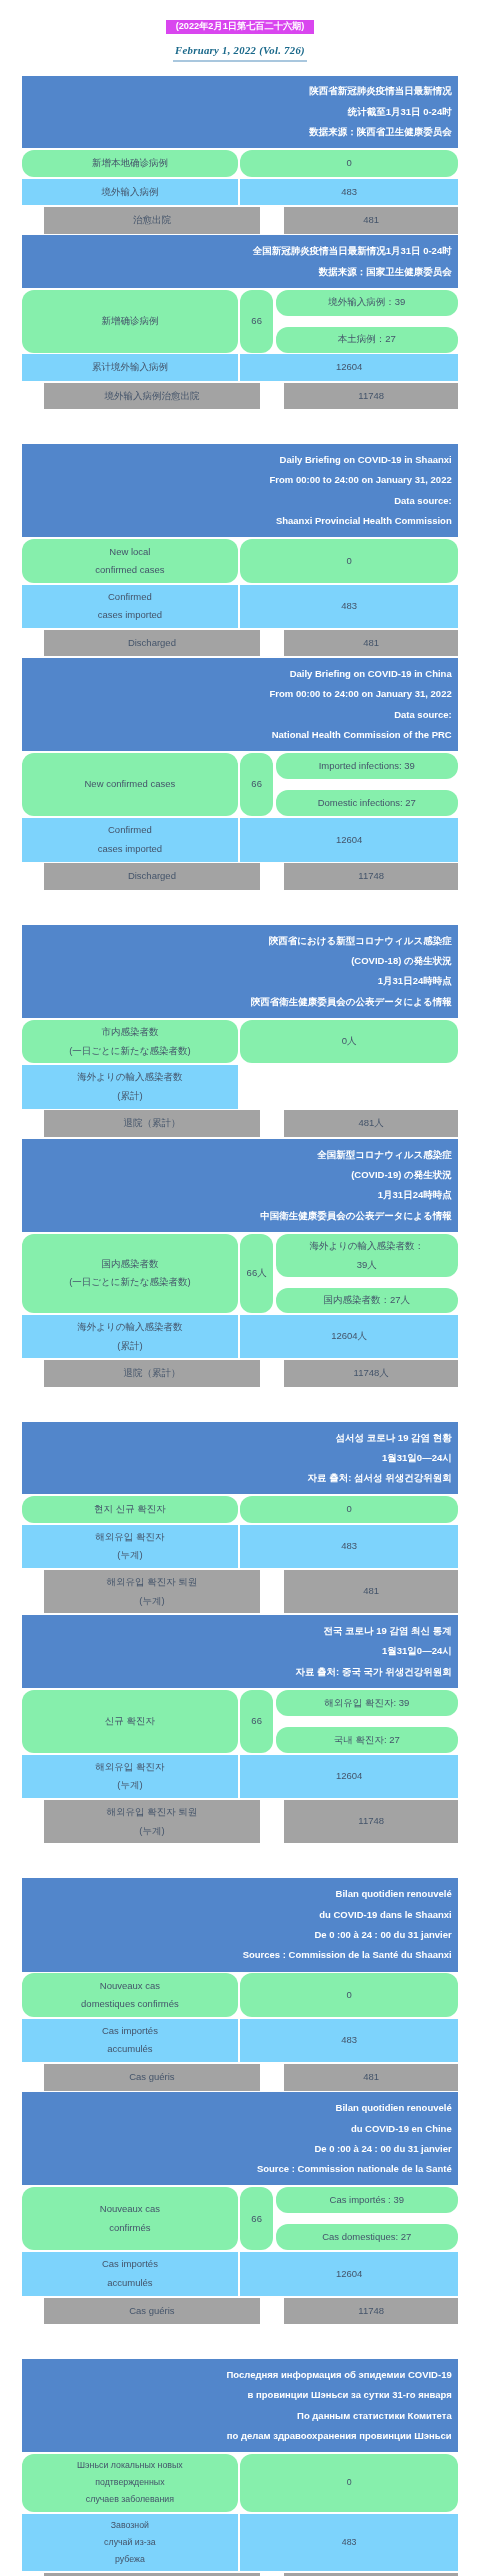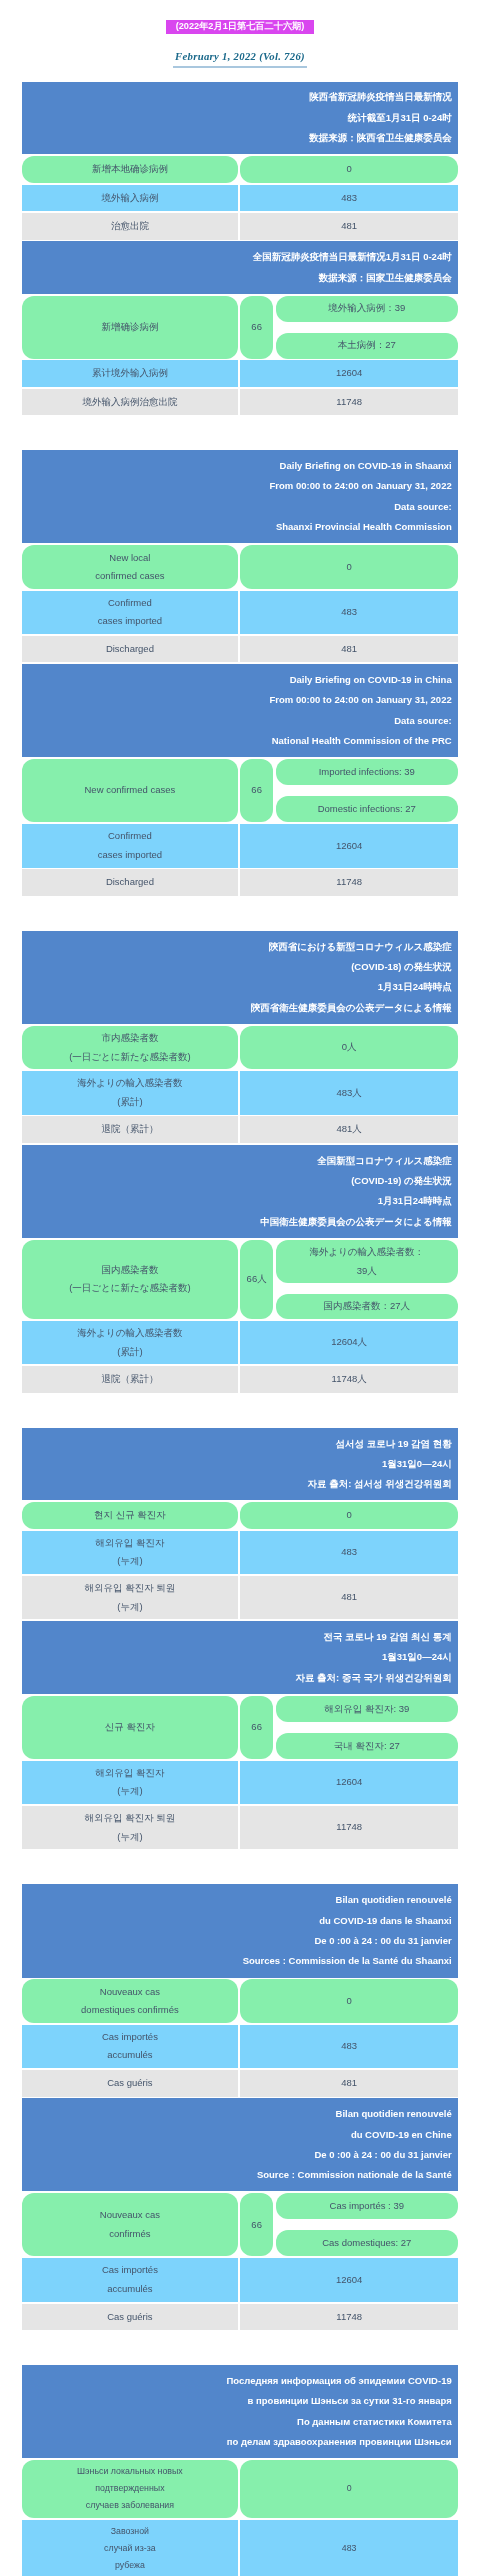--- a/index.html
+++ b/index.html
@@ -16,21 +16,21 @@
   .issue-bar{
     display:inline-block;
     background:#d946ef;
     color:#ffffff;
     font-weight:bold;
     font-size:9.2px;
     line-height:13.3px;
     padding:0.6px 10px;
   }
   .date-line{
-    margin-top:16px;
+    margin-top:10px;
     color:#19688A;
     font-family:"Liberation Serif","DejaVu Serif",serif;
     font-style:italic;
     font-weight:bold;
     font-size:10.7px;
     letter-spacing:0.3px;
   }
   .rule{width:134px;height:1.3px;background:#A9C7DE;margin:4.4px auto 0;}
 
   
@@ -59,21 +59,21 @@
     padding:3.2px 6.3px;
     box-sizing:border-box;
   }
   .lbl{flex:0 0 49.5%;max-width:49.5%;}
   .val{flex:1;}
   .mid{flex:0 0 7.5%;padding:3.2px 1.3px;}
   .subs{flex:1;display:flex;flex-direction:column;gap:11px;}
   .sub{flex:1;}
   .c1 .td{background:#86efac;border-radius:12px;}
   .c2 .td{background:#7dd3fc;}
-  .c3 .td{background:#e5e5e5;}
+  .c3 .td{background:#a3a3a3;margin-left:22px;}
   .lang-ru .td{font-size:8.8px;}
 </style>
 </head>
 <body>
 
 <div class="page">
 
   <div class="masthead">
     <div class="issue-bar">(2022年2月1日第七百二十六期)</div>
     <div class="date-line">February 1, 2022 (Vol. 726)</div>
@@ -173,21 +173,20 @@
 1月31日24時時点
 陝西省衛生健康委員会の公表データによる情報</div>
       <div class="tr c1">
         <div class="td lbl">市内感染者数
 (一日ごとに新たな感染者数)</div>
         <div class="td val">0人</div>
       </div>
       <div class="tr c2">
         <div class="td lbl">海外よりの輸入感染者数
 (累計)</div>
-        <div class="td val">483人</div>
       </div>
       <div class="tr c3">
         <div class="td lbl">退院（累計）</div>
         <div class="td val">481人</div>
       </div>
     </div>
     <div class="tbl">
       <div class="th">全国新型コロナウィルス感染症
 (COVID-19) の発生状況
 1月31日24時時点

